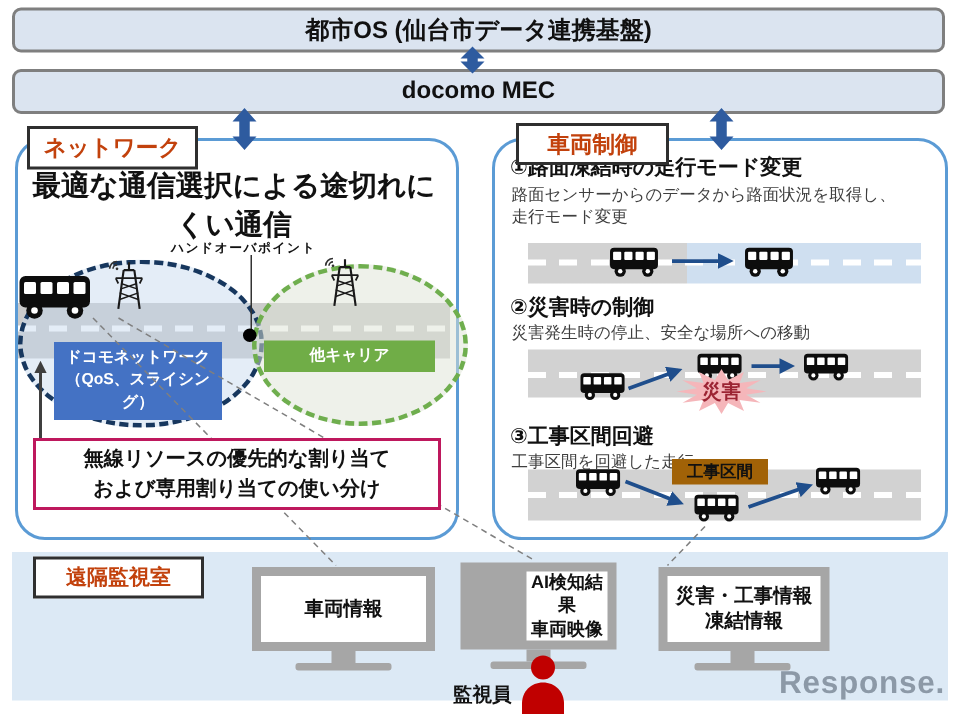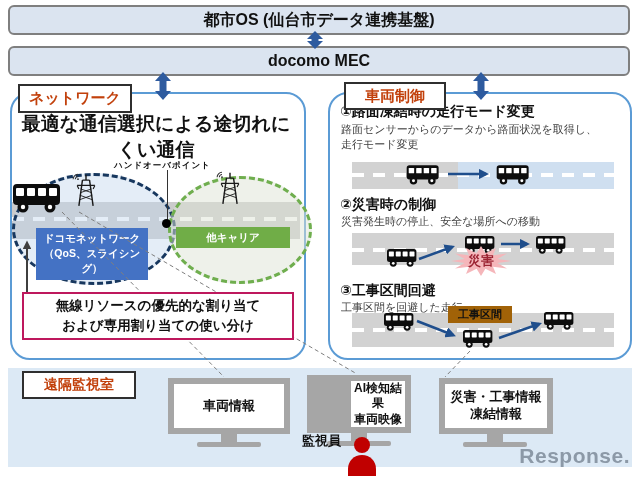--- a/index.html
+++ b/index.html
@@ -32,21 +32,21 @@
   .monitor .screen{width:100%;height:100%;background:#fff;display:flex;flex-direction:column;
           align-items:center;justify-content:center;font-weight:bold;color:#111;text-align:center;}
   .stand{position:absolute;background:#a6a6a6;z-index:6;}
   #band{left:8px;top:368px;width:624px;height:99px;background:#dce9f5;z-index:0;}
   #handover-label{left:114px;top:160px;font-size:8.5px;font-weight:bold;letter-spacing:1px;color:#111;z-index:3;}
   #handover-line{left:167px;top:170px;height:51px;width:0;border-left:1.5px solid #333;z-index:3;}
   #handover-dot{left:162px;top:219px;width:9px;height:9px;border-radius:50%;background:#000;z-index:3;}
   #label-kouji{left:448px;top:306px;width:64px;height:17px;background:#a16207;z-index:3;
        display:flex;align-items:center;justify-content:center;font-weight:bold;font-size:11px;color:#111;}
   #star-disaster{left:451px;top:246px;width:60px;height:30px;z-index:3;}
-  #operator-label{left:302px;top:432px;font-weight:bold;font-size:13px;color:#111;z-index:6;}
+  #operator-label{left:302px;top:454px;font-weight:bold;font-size:13px;color:#111;z-index:6;}
   .person-slot{position:absolute;z-index:6;}
   #watermark{left:498px;top:444px;width:132px;text-align:right;font-weight:bold;font-size:21px;
        color:#8c99a7;letter-spacing:0.5px;z-index:6;}
   #overlay{position:absolute;inset:0;z-index:5;pointer-events:none;}
 </style>
 </head>
 <body>
 
 <div class="page">
 

